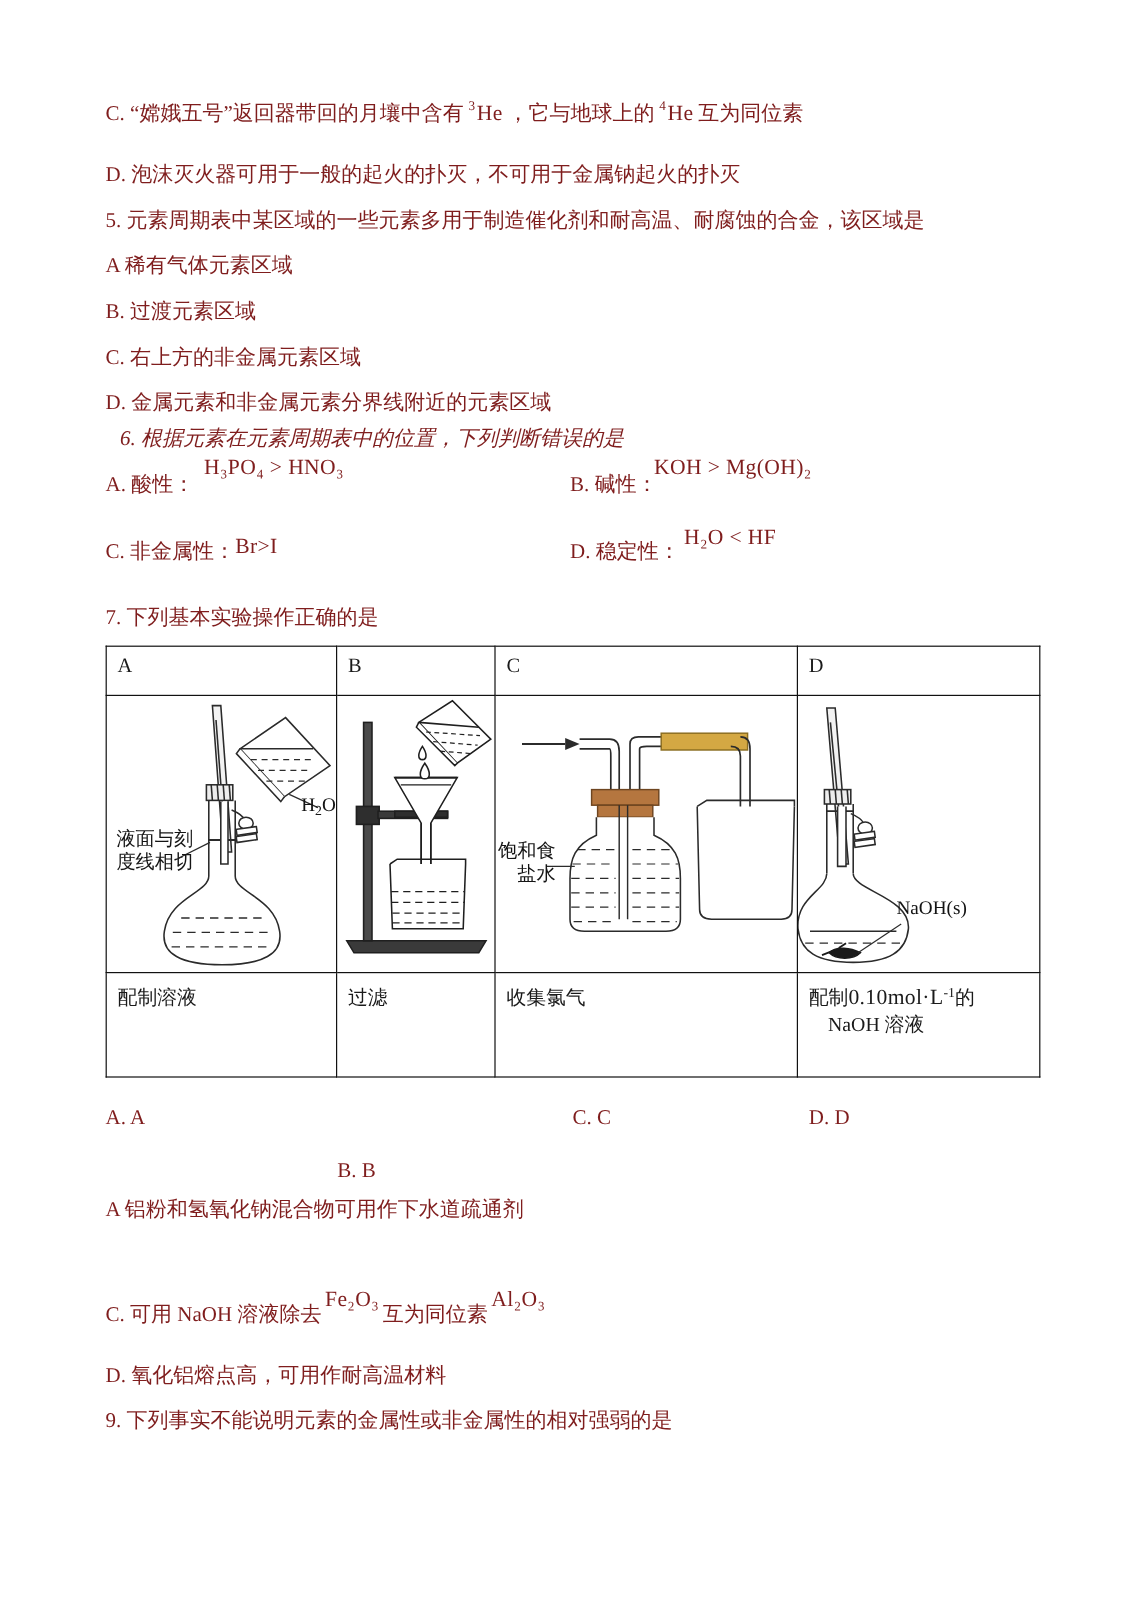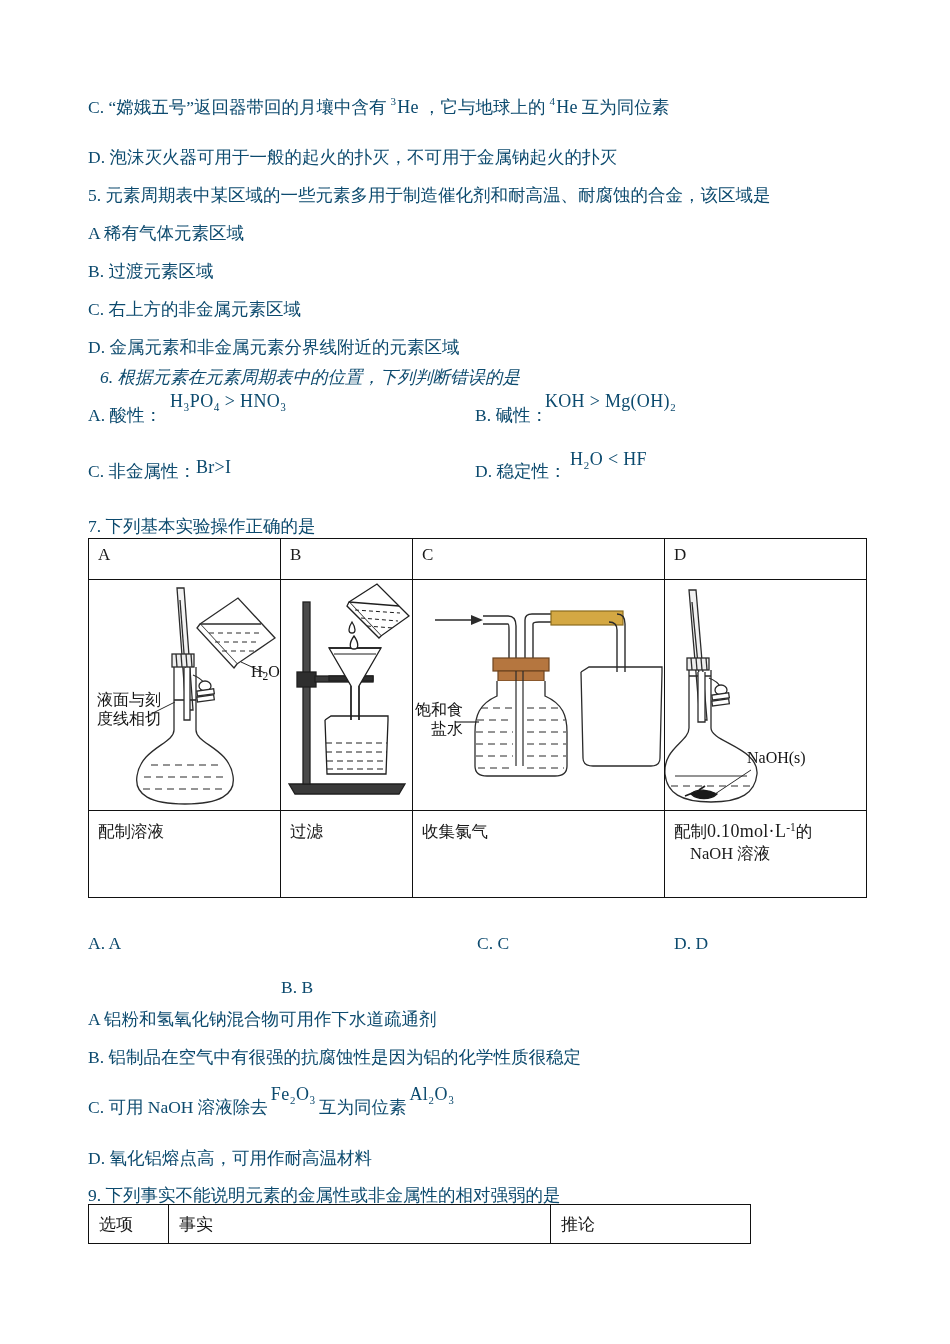--- a/index.html
+++ b/index.html
@@ -19,22 +19,21 @@
     position: absolute;
     left: 0; top: 0;
     width: 950px;
     height: 1344px;
   }
   .ln {
     position: absolute;
     font-size: 17.5px;
     line-height: 22px;
     white-space: nowrap;
-    color: #0c4a6e;
-    margin-top: 12px;
+    color: #7f1d1d;
   }
   .sub { font-size: 11.5px; vertical-align: -0.28em; }
   .sup { font-size: 11.5px; vertical-align: 0.55em; }
   .frm {
     font-family: "Liberation Serif", "DejaVu Serif", serif;
     font-size: 18px;
     letter-spacing: .3px;
   }
   .iso-sup {
     font-size: 11px;
@@ -357,38 +356,23 @@
     </tr>
   </tbody>
     </table>
 
   <div class="ln" style="left:88px; top:920px;">A. A</div>
   <div class="ln" style="left:281px; top:964px;">B. B</div>
   <div class="ln" style="left:477px; top:920px;">C. C</div>
   <div class="ln" style="left:674px; top:920px;">D. D</div>
 
   <div class="ln" style="left:88px; top:996px;">A  铝粉和氢氧化钠混合物可用作下水道疏通剂</div>
-  <div class="ln" style="left:88px; top:1034px;">B. 铝制品在空气中有很强的抗腐蚀性是因为铝的化学性质很稳定</div>
 
   <div class="ln" style="left:88px; top:1084px;">
     <span>C. 可用 NaOH 溶液除去</span><span class="frm" style="position:relative; top:-13px; margin:0 3px;">Fe₂O₃</span><span>互为同位素</span><span class="frm" style="position:relative; top:-13px; margin:0 3px;">Al₂O₃</span>
   </div>
 
   <div class="ln" style="left:88px; top:1135px;">D. 氧化铝熔点高，可用作耐高温材料</div>
 
   <div class="ln" style="left:88px; top:1172px;">9. 下列事实不能说明元素的金属性或非金属性的相对强弱的是</div>
 
-  <table class="t9" style="position:absolute; left:88px; top:1204px; width:662px;">
-    <colgroup>
-      <col style="width:80px">
-      <col style="width:382px">
-      <col style="width:200px">
-    </colgroup>
-    <tbody>
-        <tr>
-      <td>选项</td>
-      <td>事实</td>
-      <td>推论</td>
-    </tr>
-  </tbody>
-    </table>
 
 </div>
 
 </body></html>

